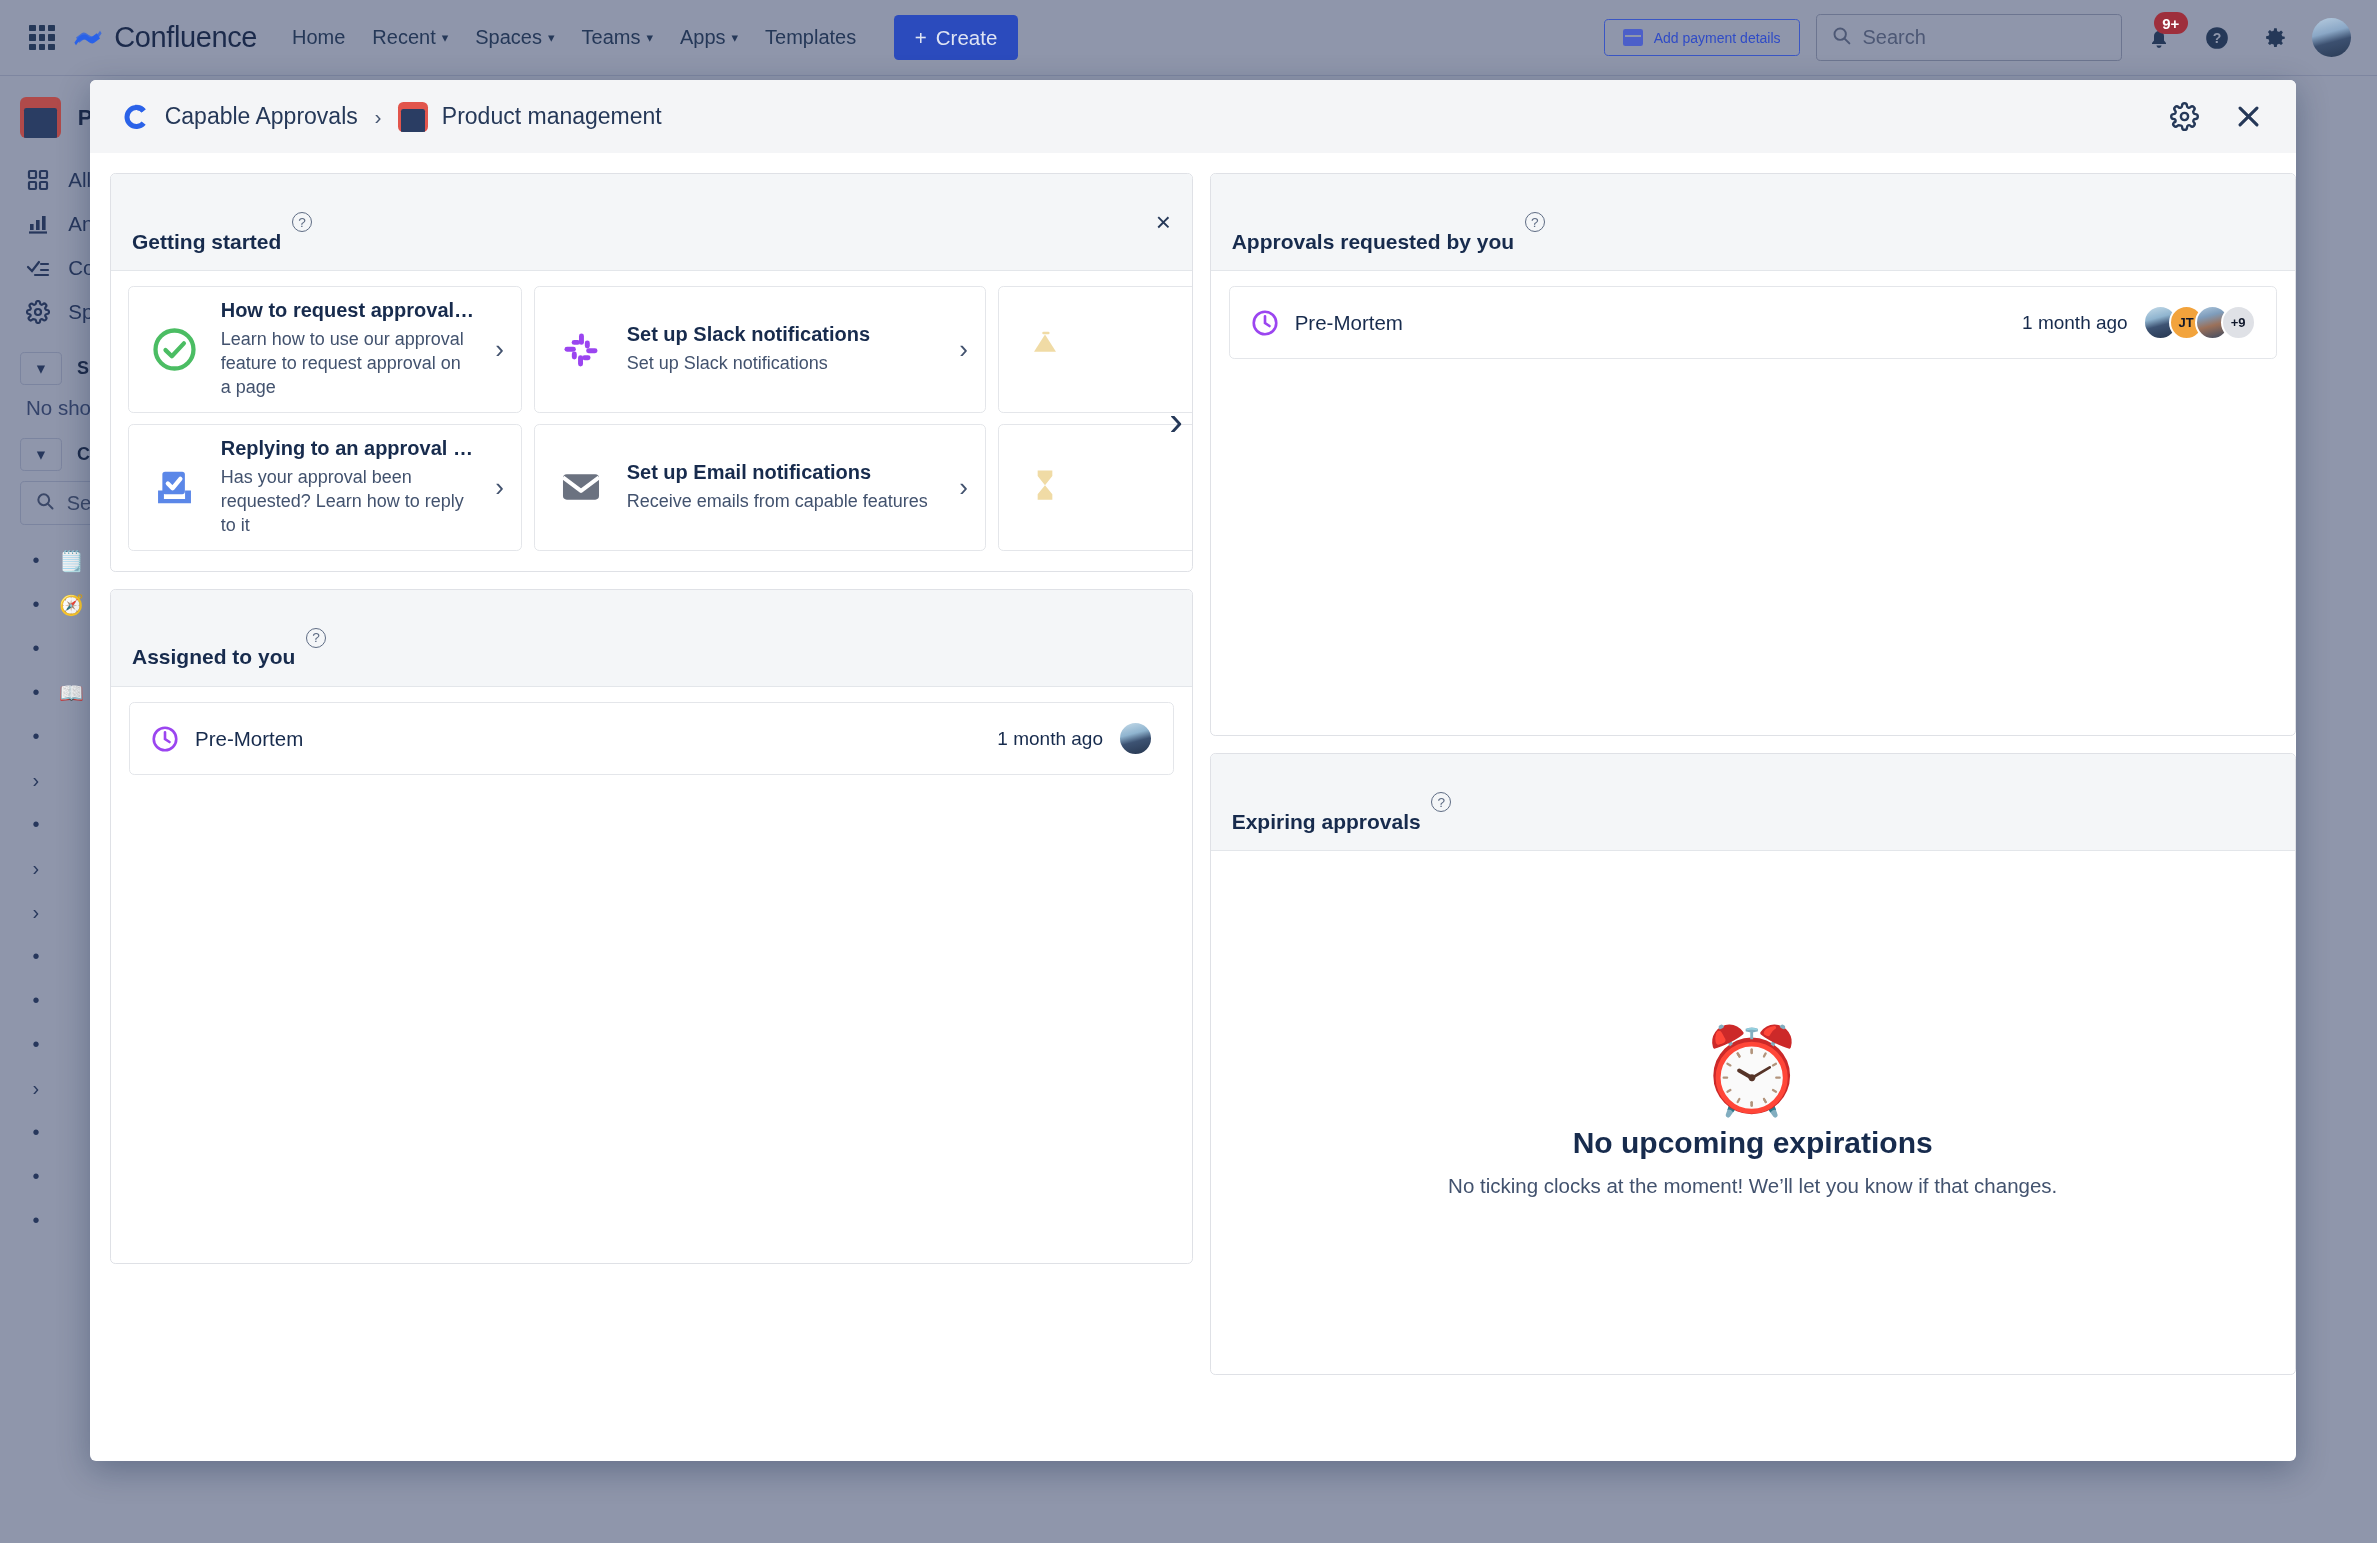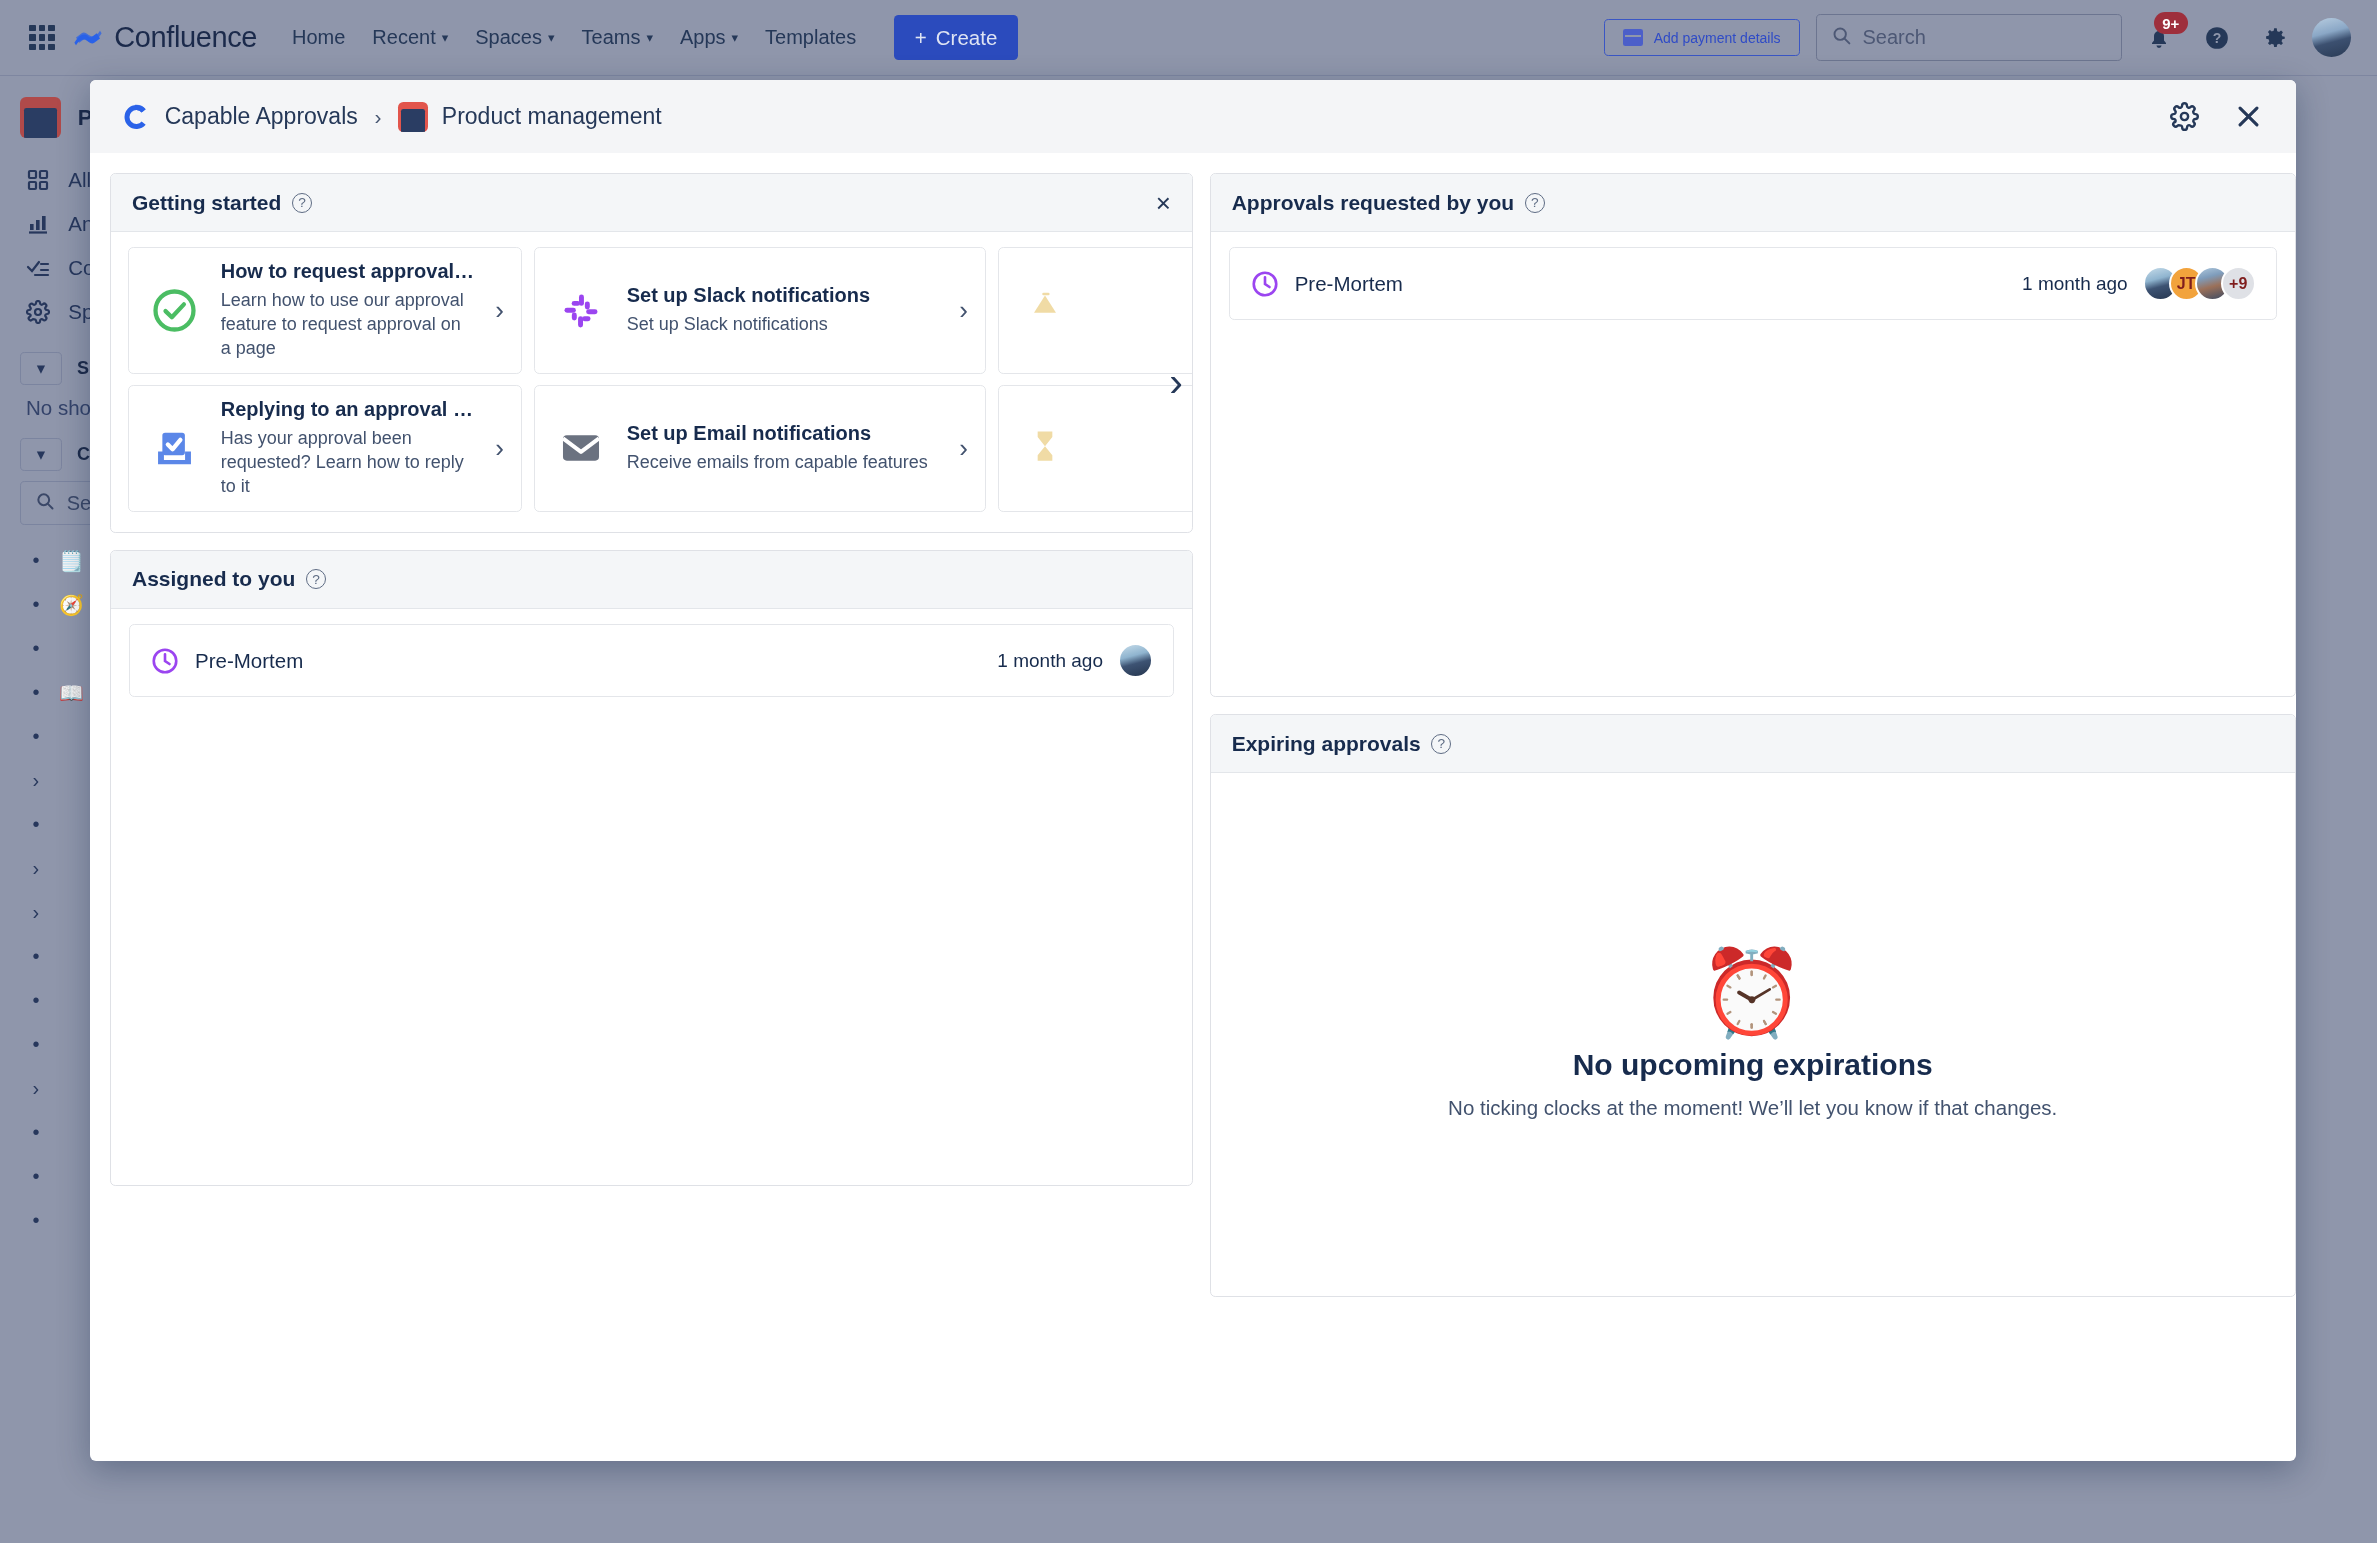--- a/index.html
+++ b/index.html
@@ -101,21 +101,21 @@
     color: #ffffff; font-size: 20.5px; display: flex; align-items: center;
     justify-content: center; margin-bottom: 18px; }
 
   .cols { display: flex; gap: 16.7px; align-items: flex-start; }
   .col-left { width: 1083px; flex: none; }
   .col-right { width: 1086px; flex: none; }
 
   .panel { border: 0.8px solid #dfe1e6; border-radius: 5.3px; background: #fff; overflow: hidden; }
   .panel-head { background: #f4f6f8; border-bottom: 0.8px solid #e3e6ea; padding: 16.7px 21px;
     display: flex; align-items: center; gap: 10.6px; }
-  .panel-title { font-size: 21px; font-weight: bold; color: #172b4d; white-space: nowrap; }
+  .panel-title { font-size: 21px; font-weight: bold; color: #172b4d; white-space: nowrap; margin-top: 39px; }
   .qmark { width: 20px; height: 20px; border: 1.5px solid #5e6c84; border-radius: 50%;
     color: #5e6c84; font-size: 13.7px; display: flex; align-items: center;
     justify-content: center; cursor: pointer; flex:none; }
   .panel-x { margin-left: auto; font-size: 26px; color: #253858; cursor: pointer; line-height: .7; }
 
   .cards-wrap { position: relative; padding: 15px 16.7px 20px 16.7px; overflow: hidden; }
   .cards-grid { display: grid; grid-template-columns: 394px 452px 452px;
     grid-template-rows: 127px 127px; gap: 10.6px 12px; }
   .gcard { border: 0.8px solid #e4e6ea; border-radius: 5.3px; background: #fff;
     display: flex; align-items: center; gap: 20px; padding: 0 16.7px 0 20px; cursor: pointer; }
@@ -132,21 +132,21 @@
 
   .row-item { border: 0.8px solid #e4e6ea; border-radius: 5.3px; margin: 15px 18px 18px 18px;
     height: 73px; display: flex; align-items: center; padding: 0 20px; cursor: pointer; }
   .row-clock { width: 30px; height: 30px; flex: none; margin-right: 15px; }
   .row-title { font-size: 20.5px; color: #172b4d; }
   .row-right { margin-left: auto; display: flex; align-items: center; gap: 15px; }
   .row-time { font-size: 19px; color: #172b4d; white-space: nowrap; }
   .avstack { display: flex; align-items: center; }
   .av { width: 35px; height: 35px; border-radius: 50%; border: 2.3px solid #fff;
     margin-left: -9px; display: flex; align-items: center; justify-content: center;
-    font-size: 16px; font-weight: bold; color: #7f1d1d; overflow: hidden; flex:none; }
+    font-size: 13px; font-weight: bold; color: #0f172a; overflow: hidden; flex:none; }
   .av:first-child { margin-left: 0; }
   .av-photo-a { background: linear-gradient(165deg,#c6dcea 0%,#8fb4cf 36%,#3d5373 58%,#26364f 100%); }
   .av-photo-b { background: linear-gradient(165deg,#b0c9de 0%,#7e9cbb 30%,#9b7059 58%,#3a4a63 100%); }
   .av-jt { background: #f2a33c; }
   .av-more { background: #dfe1e6; }
 
   .panel-body-tall { height: 449px; }
   .panel-body-empty { height: 523px; display: flex; flex-direction: column;
     align-items: center; justify-content: center; gap: 13.7px; }
   .clock-emoji { font-size: 85px; line-height: 1; }

